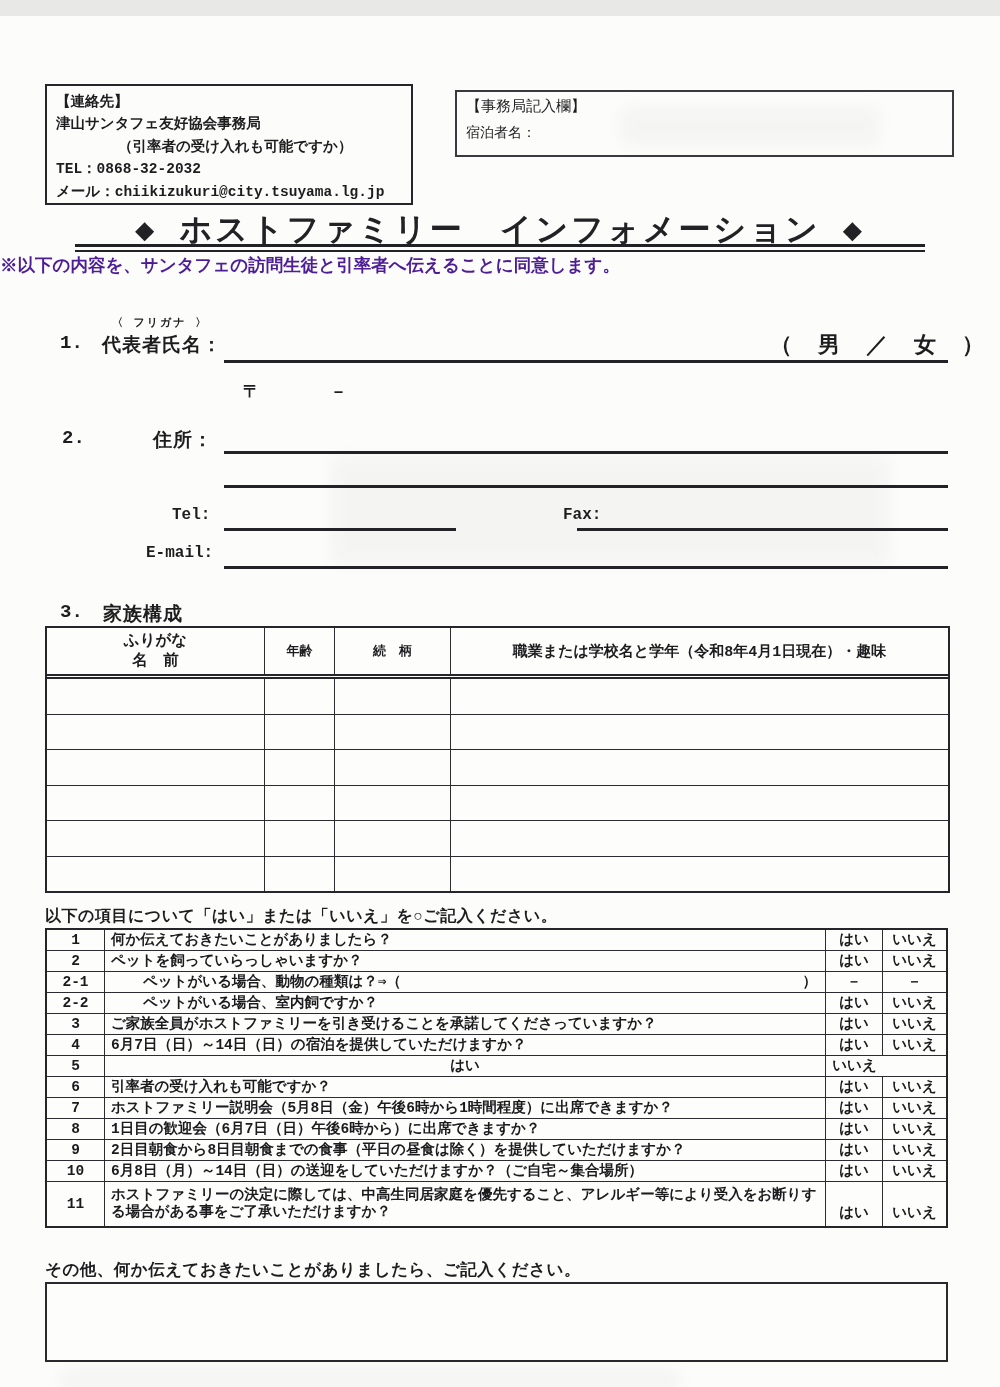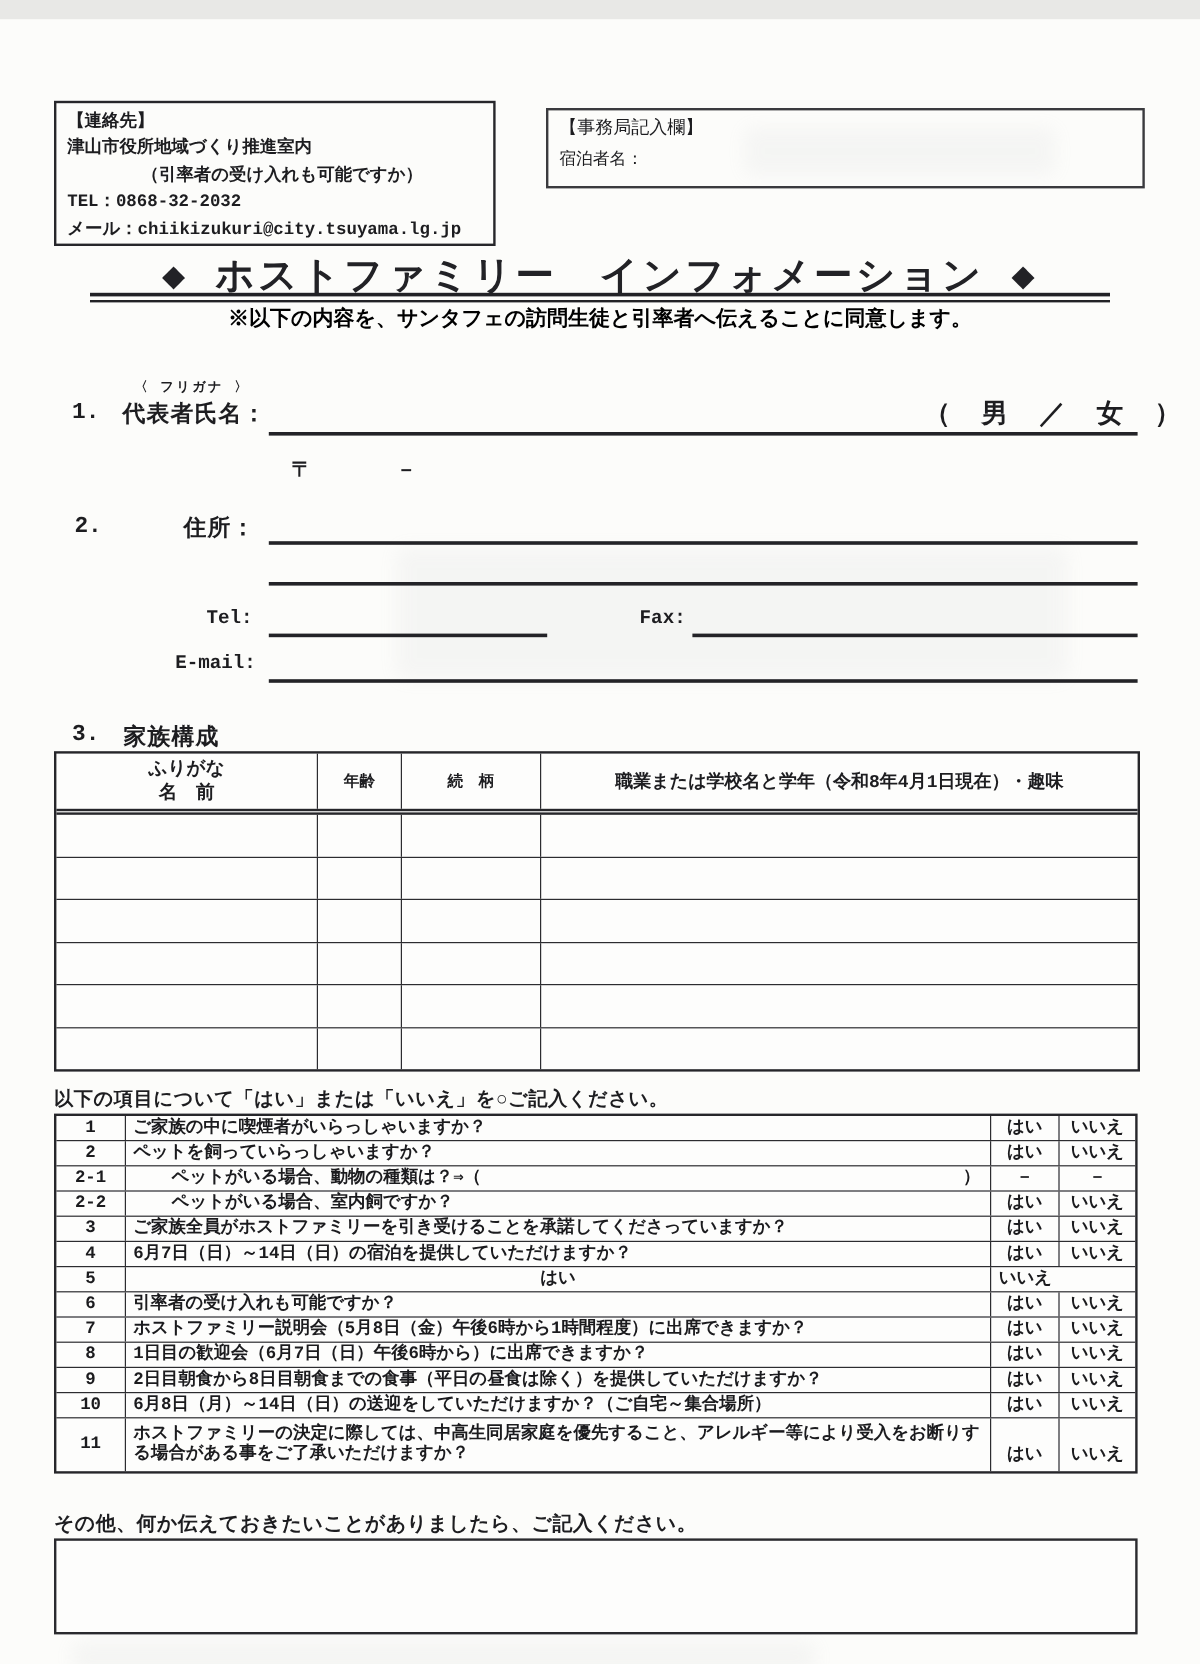--- a/index.html
+++ b/index.html
@@ -28,41 +28,41 @@
   
   .title {
     position:absolute; left:0; top:192px; width:100%; text-align:center;
     font-size:32px; font-weight:700; letter-spacing:3px; color:#222226;
   }
   .title-rule {
     position:absolute; left:75px; top:228px; width:850px; height:3px;
     border-top:3px solid #222226; border-bottom:2px solid #222226;
   }
   .subtitle {
-    position:absolute; left:0; top:237px; width:100%; text-align:center;
-    font-size:17.5px; font-weight:700; color:#000000;
+    position:absolute; left:0; top:237px; width:100%; text-align:left;
+    font-size:17.5px; font-weight:700; color:#4c1d95;
   }
 
   
   .lbl { position:absolute; font-weight:700; color:#1d1d20; white-space:nowrap; }
   .rule { position:absolute; background:#232327; }
   .furigana { left:112px; top:299px; font-size:11px; letter-spacing:2px; }
   .num1 { left:60px;  top:316px; font-size:19px; }
   .rep-label { left:102px; top:316px; font-size:19px; letter-spacing:1px; }
   .gender { left:770px; top:314px; font-size:22px; letter-spacing:2px; }
   .name-line { left:224px; top:344px; width:724px; height:3px; }
   .postal-mark { left:243px; top:364px; font-size:17px; }
   .postal-dash { left:330px; top:364px; font-size:17px; }
   .num2 { left:62px; top:411px; font-size:19px; }
   .addr-label { left:153px; top:411px; font-size:19px; letter-spacing:1px; }
   .addr-line1 { left:224px; top:435px; width:724px; height:2.5px; }
   .addr-line2 { left:224px; top:469px; width:724px; height:2.5px; }
   .tel-label { left:172px; top:490px; font-size:16px; }
   .tel-line  { left:224px; top:512px; width:232px; height:2.5px; }
-  .fax-label { left:533px; top:490px; font-size:16px; }
+  .fax-label { left:563px; top:490px; font-size:16px; }
   .fax-line  { left:577px; top:512px; width:371px; height:2.5px; }
   .email-label { left:146px; top:528px; font-size:16px; }
   .email-line  { left:224px; top:550px; width:724px; height:2.5px; }
 
   
   .num3 { left:60px; top:585px; font-size:19px; }
   .family-label { left:103px; top:585px; font-size:19px; letter-spacing:1px; }
   .ftable {
     position:absolute; left:45px; top:610px; width:905px;
     border:2.5px solid #26262a; box-sizing:border-box; background:#fdfdfc;
@@ -114,21 +114,21 @@
 <div class="page">
 
   <div class="smudge" style="left:620px; top:90px;  width:260px; height:40px;"></div>
   <div class="smudge" style="left:330px; top:440px; width:560px; height:110px;"></div>
   <div class="smudge" style="left:500px; top:690px; width:400px; height:170px;"></div>
   <div class="smudge" style="left:480px; top:930px; width:420px; height:60px;"></div>
   <div class="smudge" style="left:60px;  top:1352px; width:620px; height:26px;"></div>
 
   <div class="contact-box">
     <div>【連絡先】</div>
-    <div>津山市役所地域づくり推進室内</div>
+    <div>津山サンタフェ友好協会事務局</div>
     <div class="indent">（引率者の受け入れも可能ですか）</div>
     <div>TEL：0868-32-2032</div>
     <div>メール：chiikizukuri@city.tsuyama.lg.jp</div>
   </div>
 
   <div class="office-box">
     <div>【事務局記入欄】</div>
     <div class="guest-line">宿泊者名：</div>
   </div>
 
@@ -206,21 +206,21 @@
           <div class="fcell"></div>
         </div>
       </div>
   </div>
 
   <div class="lbl q-intro">以下の項目について「はい」または「いいえ」を○ご記入ください。</div>
   <div class="qtable">
       <div class="qrow">
         <div class="qcell qnum">1</div>
         <div class="qcell qtext">
-          <span>ご家族の中に喫煙者がいらっしゃいますか？</span>
+          <span>何か伝えておきたいことがありましたら？</span>
         </div>
         <div class="qcell qyes">はい</div>
         <div class="qcell qno">いいえ</div>
       </div>
       <div class="qrow">
         <div class="qcell qnum">2</div>
         <div class="qcell qtext">
           <span>ペットを飼っていらっしゃいますか？</span>
         </div>
         <div class="qcell qyes">はい</div>

